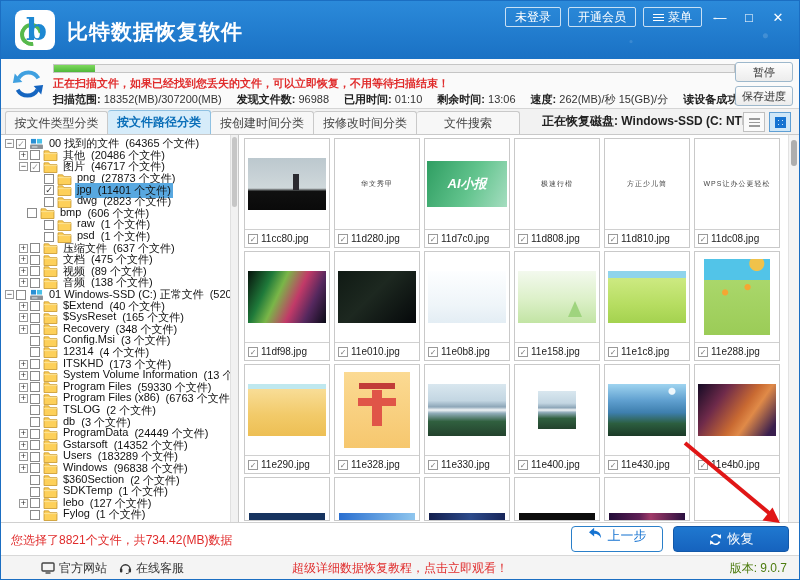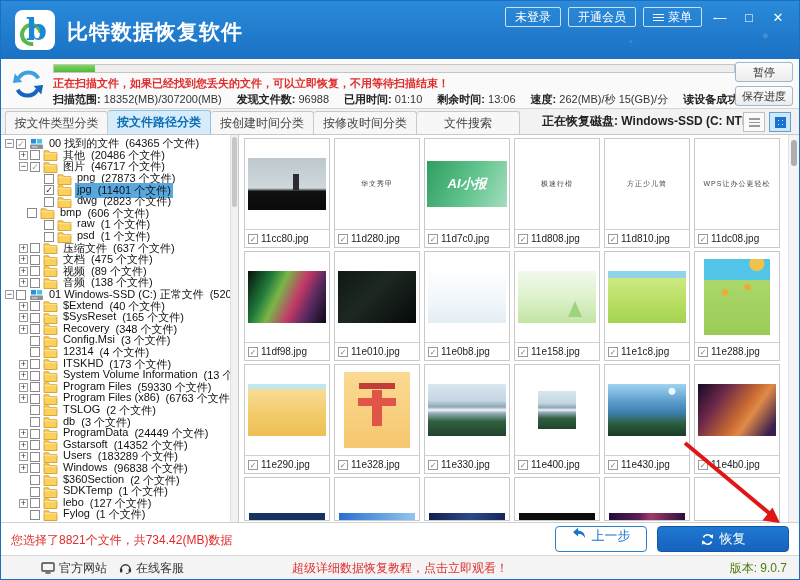--- a/index.html
+++ b/index.html
@@ -106,21 +106,21 @@
   .s-purple { background:linear-gradient(90deg,#220c38,#5e1f55 40%,#a03a68 55%,#2a1040); }
   .s-empty { background:transparent; }
   .grid-scroll { position:absolute; right:0; top:0; bottom:0; width:11px; background:#f4f4f4; border-left:1px solid #e2e2e2; }
   .grid-scroll .thumb { position:absolute; top:5px; left:2px; width:6px; height:26px; background:#aeaeae; border-radius:3px; }
 
   
   .actionrow { position:relative; height:32px; background:#fff; }
   .sel-summary { position:absolute; left:10px; top:9px; font-size:12px; color:#e02c2c; }
   .act-btns { position:absolute; right:10px; top:3px; display:flex; gap:10px; }
   .btn-back { width:92px; height:26px; border:1px solid #2a7fc9; border-radius:4px; background:#fff; color:#1673d1; font-size:13px; display:flex; align-items:flex-start; justify-content:center; gap:6px; cursor:pointer; }
-  .btn-recover { width:132px; height:26px; border:1px solid #1258a8; border-radius:4px; background:linear-gradient(180deg,#1f78d0,#1663be); color:#fff; font-size:13px; display:flex; align-items:center; justify-content:center; gap:6px; cursor:pointer; }
+  .btn-recover { width:116px; height:26px; border:1px solid #1258a8; border-radius:4px; background:linear-gradient(180deg,#1f78d0,#1663be); color:#fff; font-size:13px; display:flex; align-items:center; justify-content:center; gap:6px; cursor:pointer; }
 
   
   .footer { position:relative; height:25px; background:#f4f4f4; border-top:1px solid #d8d8d8; display:flex; align-items:center; font-size:12px; color:#333;padding-left:28px; }
   .f-item { display:flex; align-items:center; gap:4px; margin-left:12px; cursor:pointer; }
   .f-tut { position:absolute; left:50%; transform:translateX(-50%); color:#e02c2c; cursor:pointer; }
   .f-ver { position:absolute; right:12px; color:#4d7c0f; }
 
   .red-arrow { position:absolute; left:678px; top:438px; z-index:60; pointer-events:none; }
 </style>
 </head>

